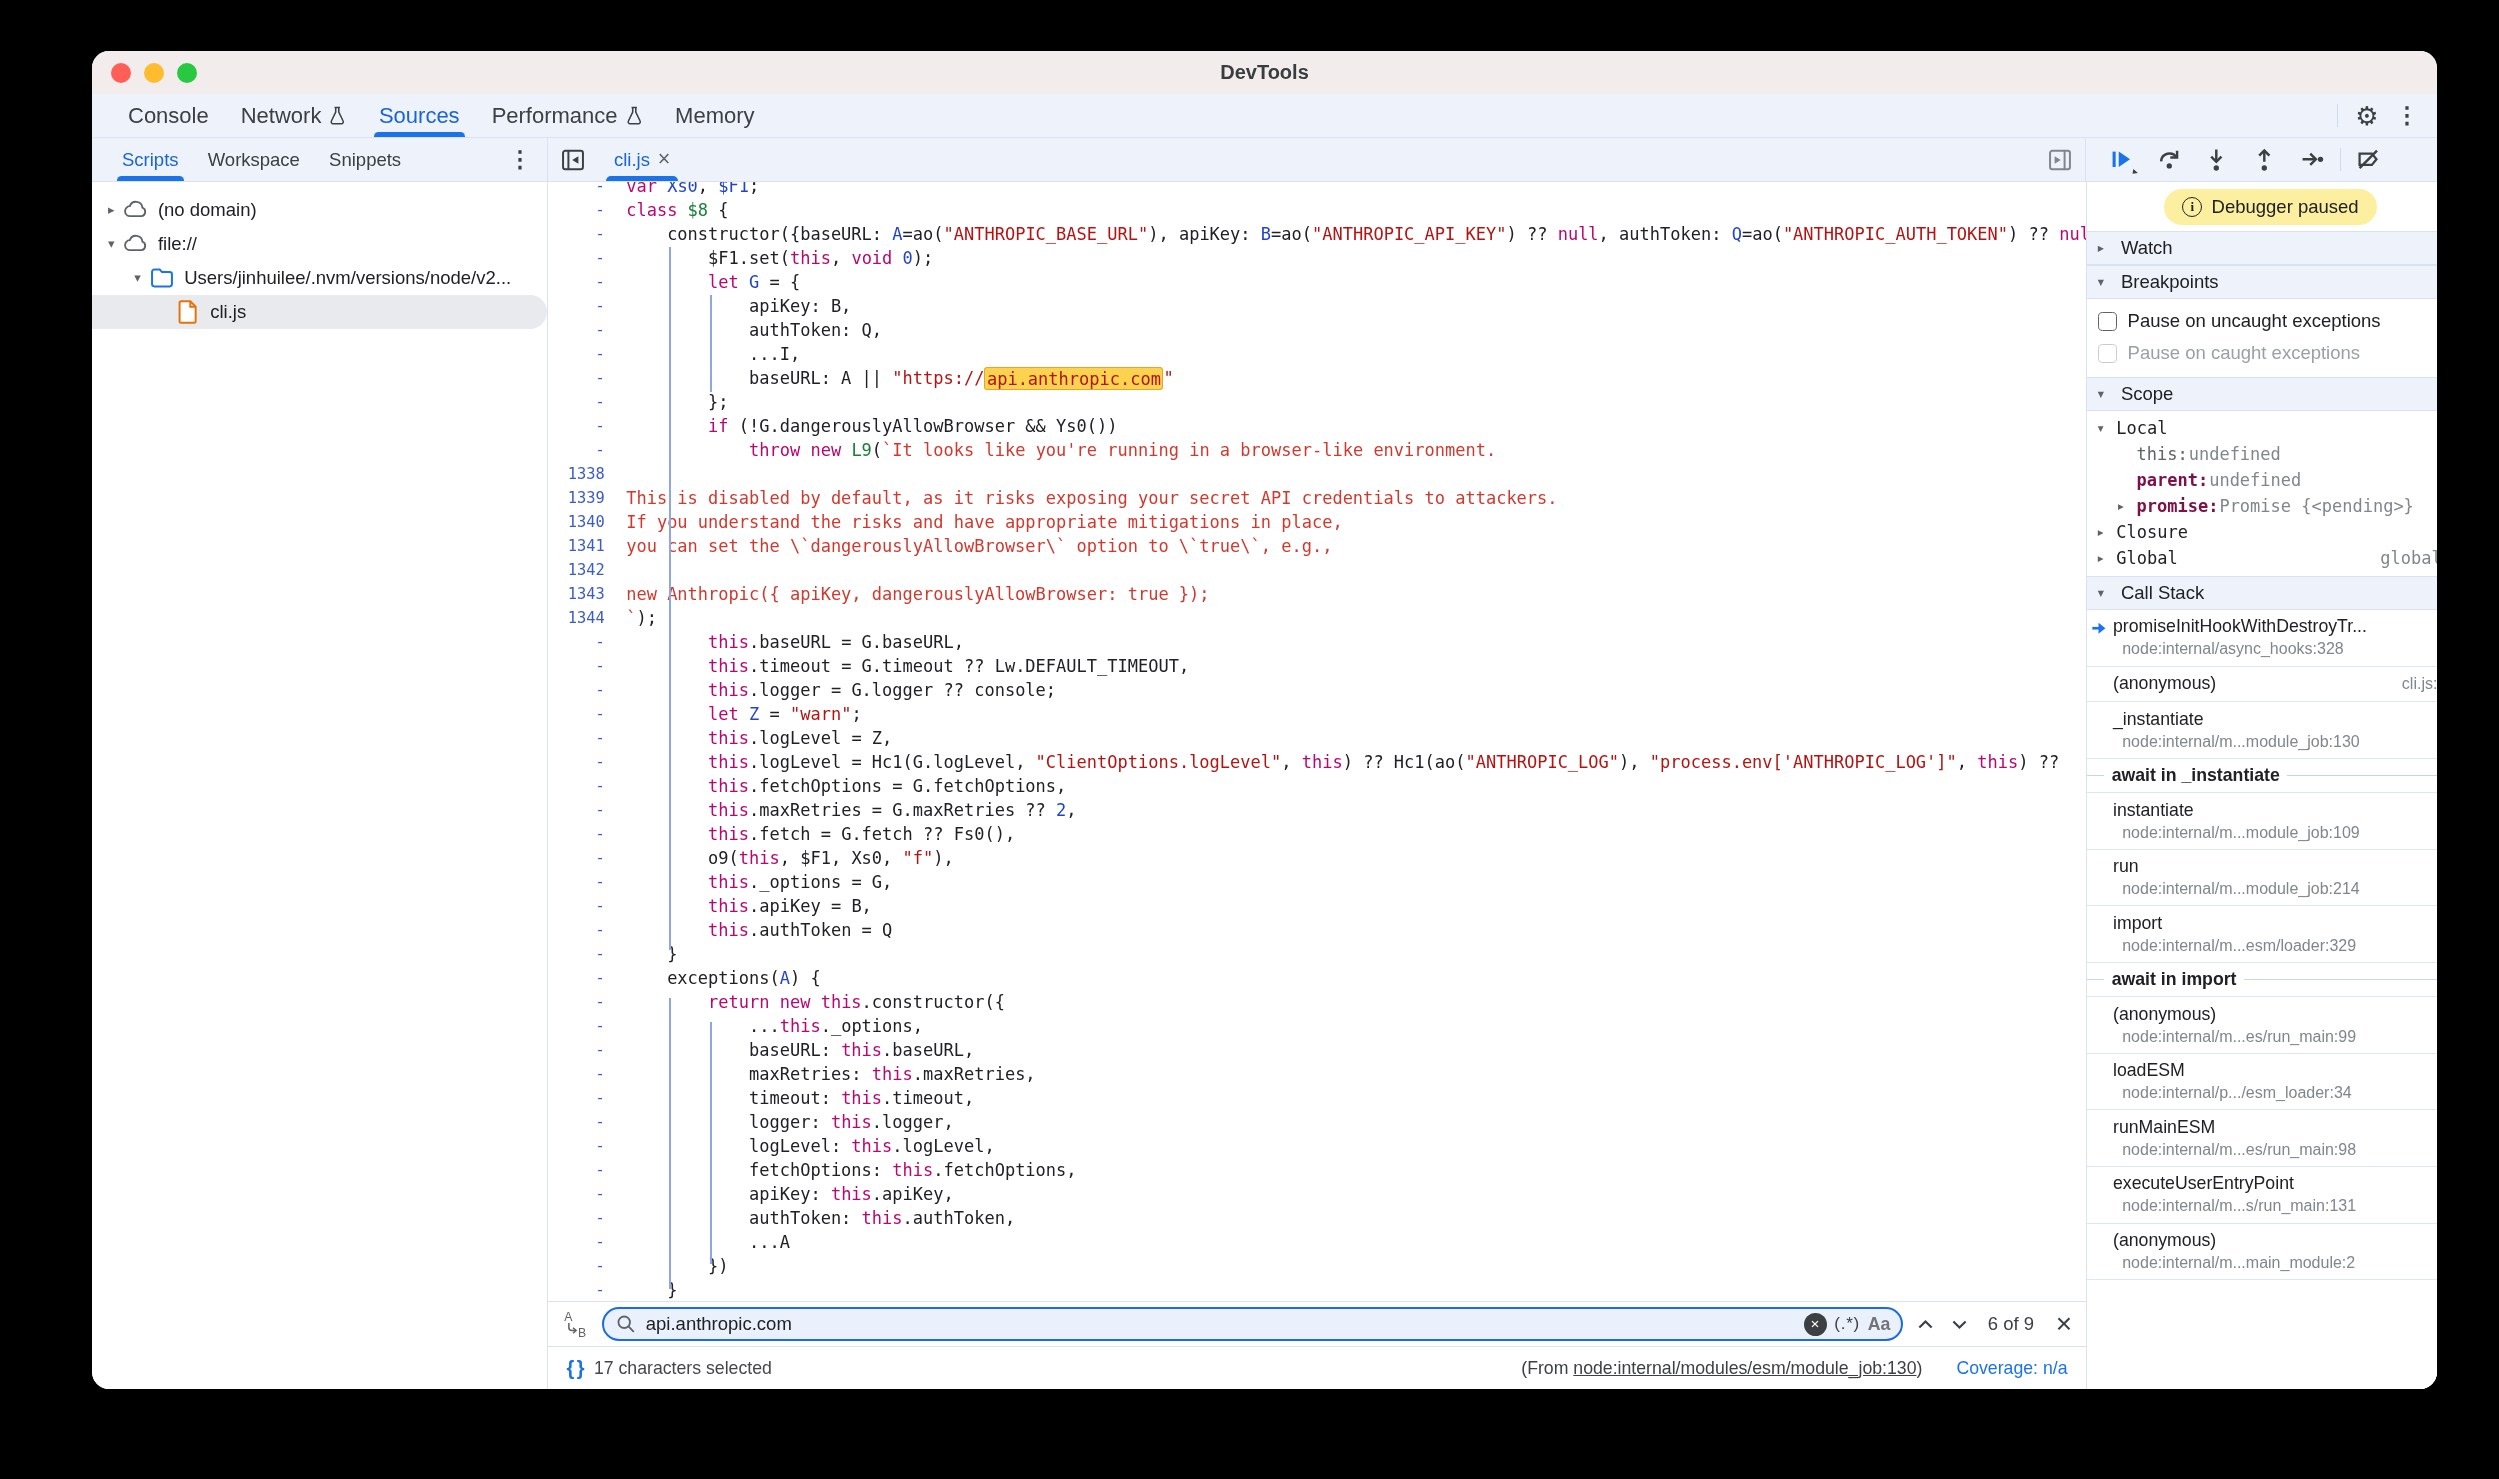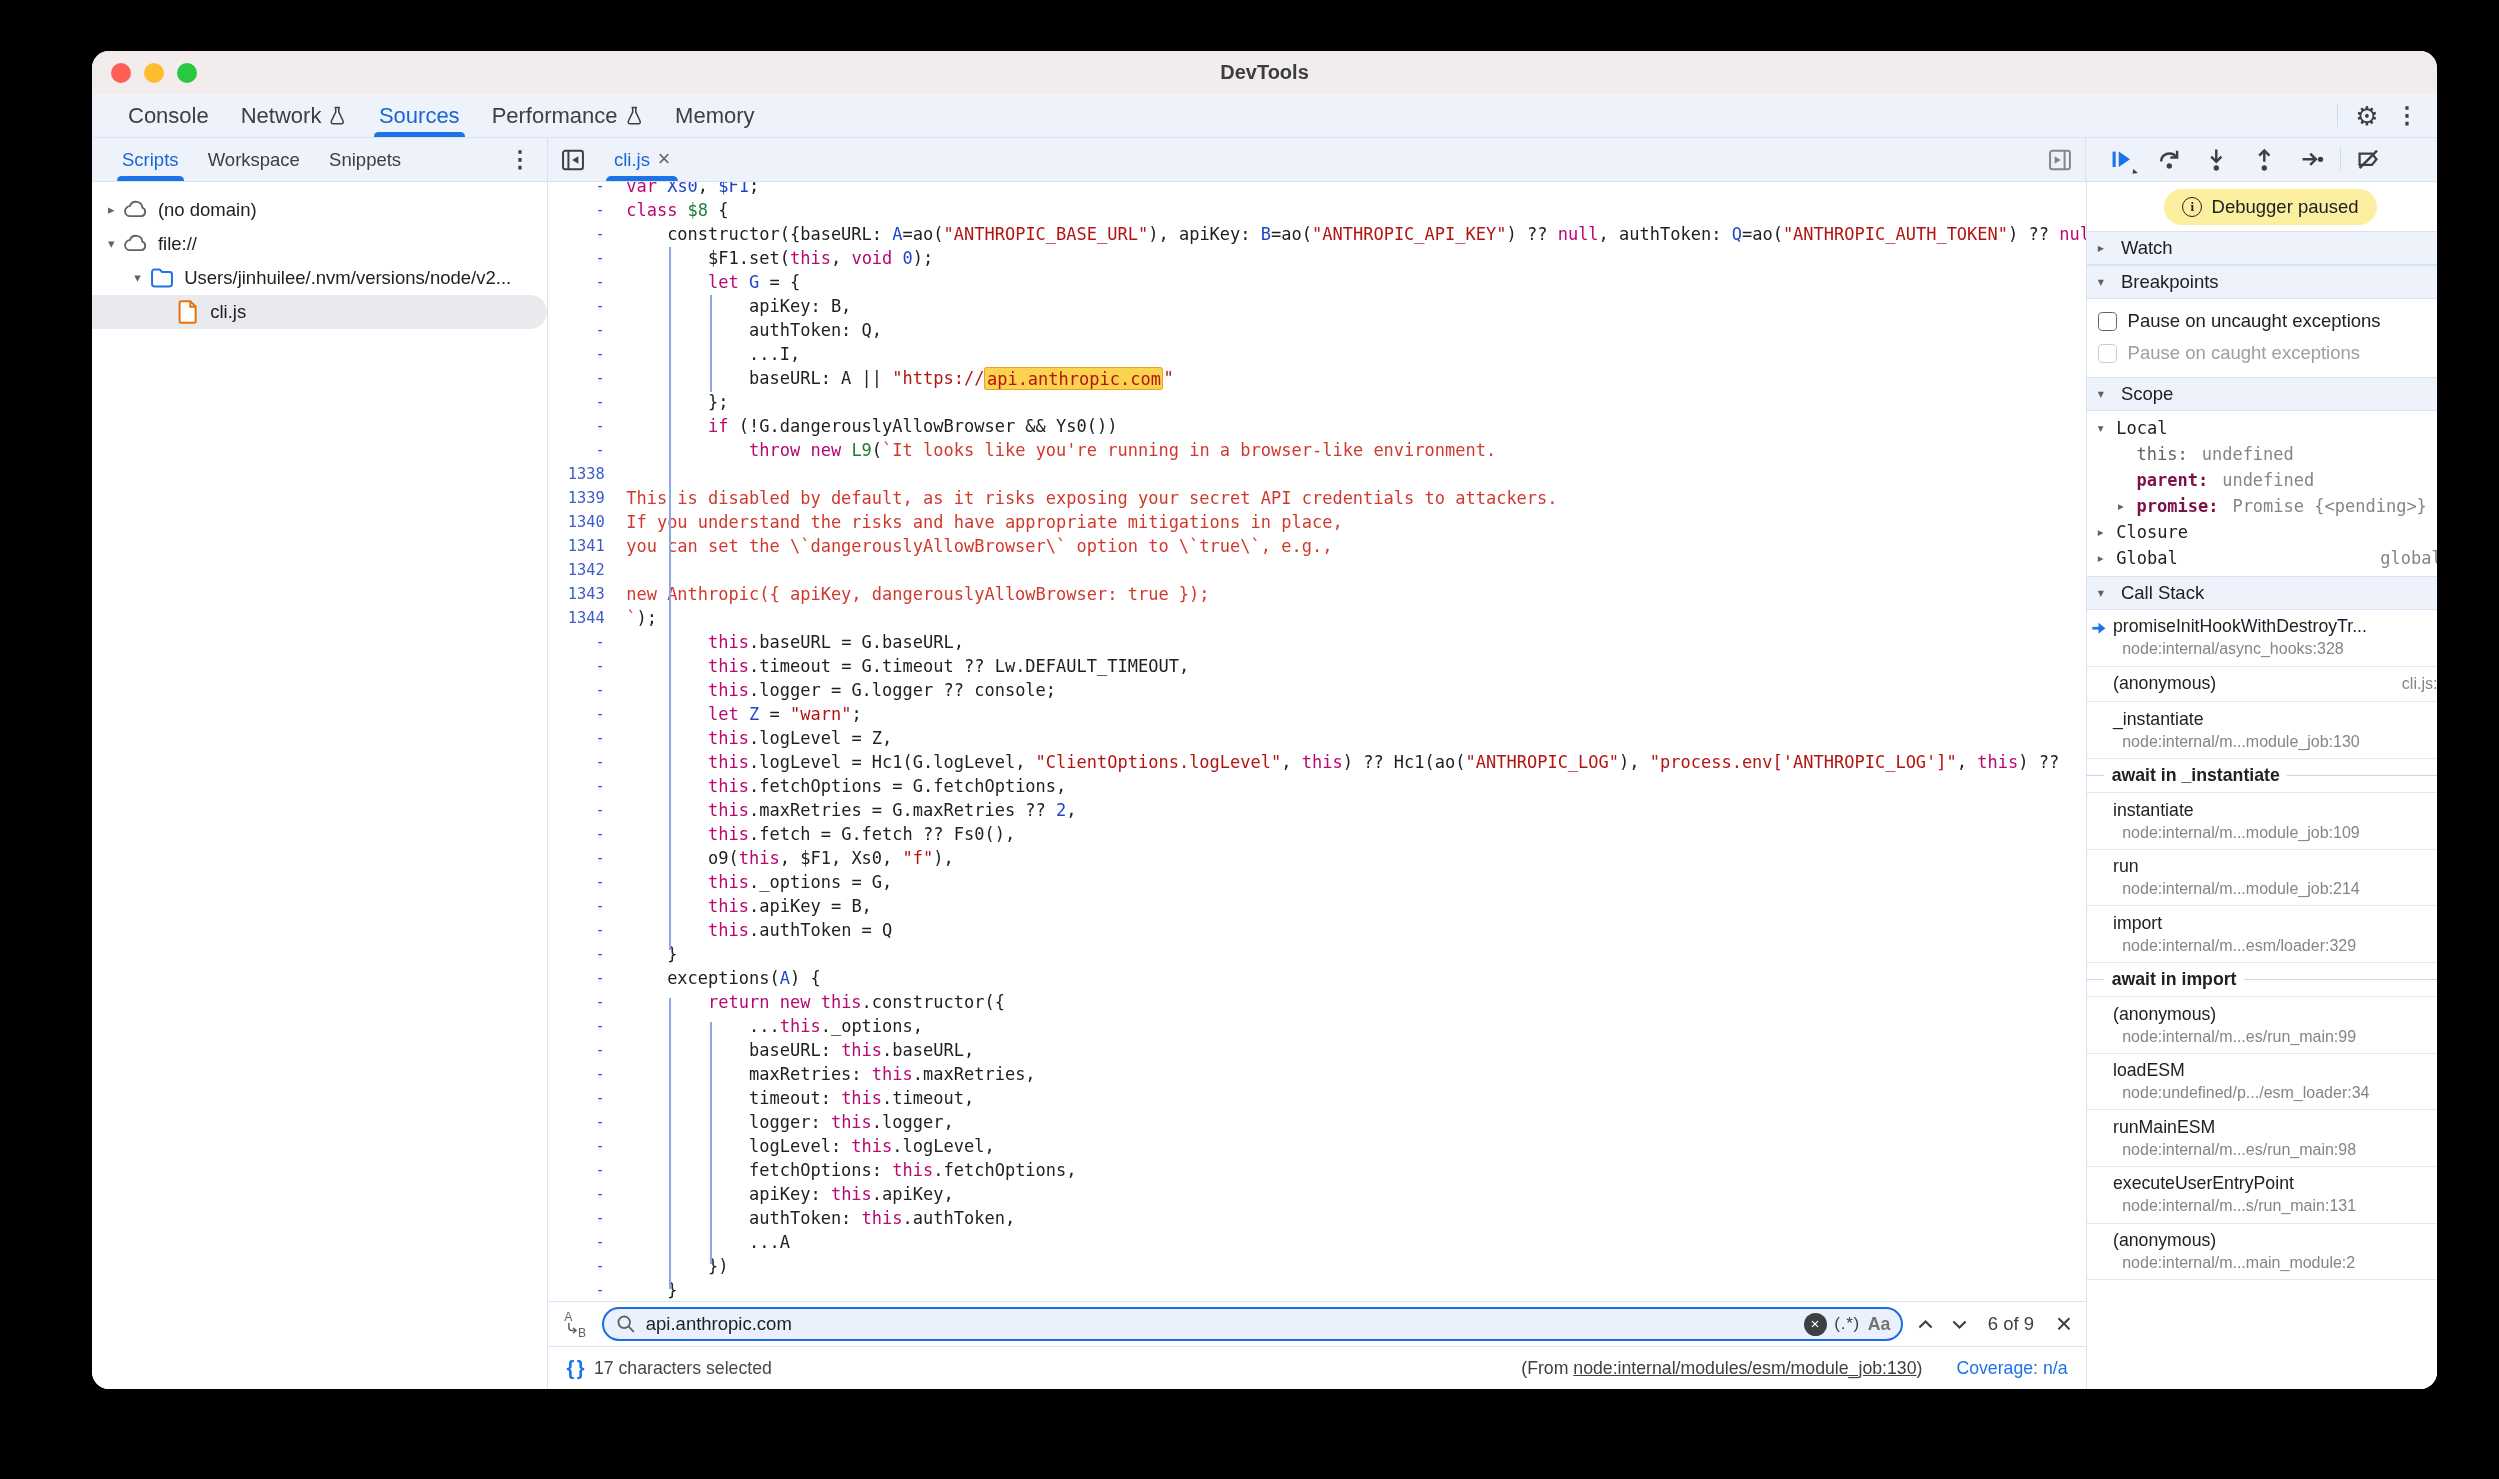--- a/index.html
+++ b/index.html
@@ -98,21 +98,21 @@
   .bprow{height:32px;display:flex;align-items:center;padding-left:10.8px;gap:10.8px;font-size:18.5px;color:#202124;}
   .bprow .cb{width:19px;height:19px;border:1.9px solid #5f6368;border-radius:4.6px;background:#fff;}
   .bprow.dis{color:#9aa0a6;}
   .bprow.dis .cb{border-color:#c8ccd4;}
   #scope-rows{padding:4.6px 0;background:#fff;font-family:"DejaVu Sans Mono",monospace;}
   .srow{height:26px;display:flex;align-items:center;font-size:17px;padding-left:10.8px;white-space:nowrap;overflow:hidden;}
   .srow .tri{font-size:11.5px;color:#5f6368;width:18.5px;flex:0 0 18.5px;font-family:"Liberation Sans",sans-serif;}
   .srow .grp{color:#202124;}
   .srow .pname{color:#5f6368;}
   .srow .pname.special{color:#7b1148;font-weight:bold;}
-  .srow .pval{color:#80868b;margin-left:14px;}
+  .srow .pval{color:#80868b;margin-left:1px;}
   .srow .rightval{margin-left:auto;padding-right:12.3px;color:#80868b;}
   .srow.indent1{padding-left:31px;}
   #stack{background:#fff;flex:1;overflow:hidden;}
   .frame{border-bottom:0.8px solid #dfe6f6;position:relative;padding:5.4px 7.7px 6.2px 26px;}
   .frame .fname{font-size:17.7px;color:#202124;line-height:23px;}
   .frame .floc{font-size:16px;color:#80868b;line-height:21px;padding-left:9.2px;white-space:nowrap;overflow:hidden;}
   .frame.inline1{display:flex;align-items:center;justify-content:space-between;}
   .frame.inline1 .floc{padding-left:0;}
   .frame .curarrow{position:absolute;left:3.1px;top:9.2px;width:18.5px;height:18.5px;}
   .fsep{border-bottom:0.8px solid #dfe6f6;display:flex;align-items:center;gap:7.7px;padding:6.2px 0;}
@@ -647,21 +647,21 @@
             <span class="line l"></span>
             <span class="stext">await in import</span>
             <span class="line r"></span>
           </div>
           <div class="frame">
             <div class="fname">(anonymous)</div>
             <div class="floc">node:internal/m...es/run_main:99</div>
           </div>
           <div class="frame">
             <div class="fname">loadESM</div>
-            <div class="floc">node:undefined/p.../esm_loader:34</div>
+            <div class="floc">node:internal/p.../esm_loader:34</div>
           </div>
           <div class="frame">
             <div class="fname">runMainESM</div>
             <div class="floc">node:internal/m...es/run_main:98</div>
           </div>
           <div class="frame">
             <div class="fname">executeUserEntryPoint</div>
             <div class="floc">node:internal/m...s/run_main:131</div>
           </div>
           <div class="frame">

